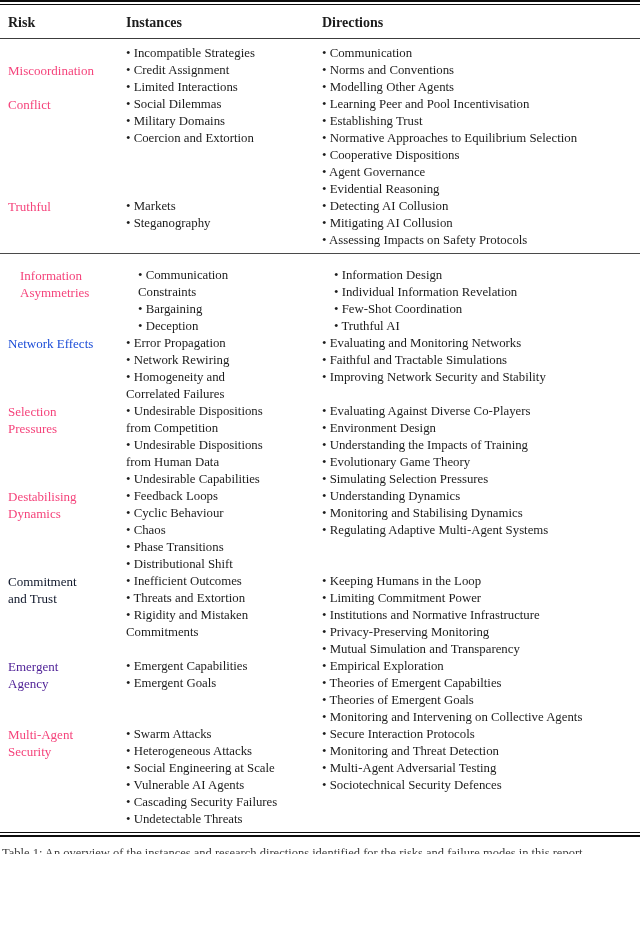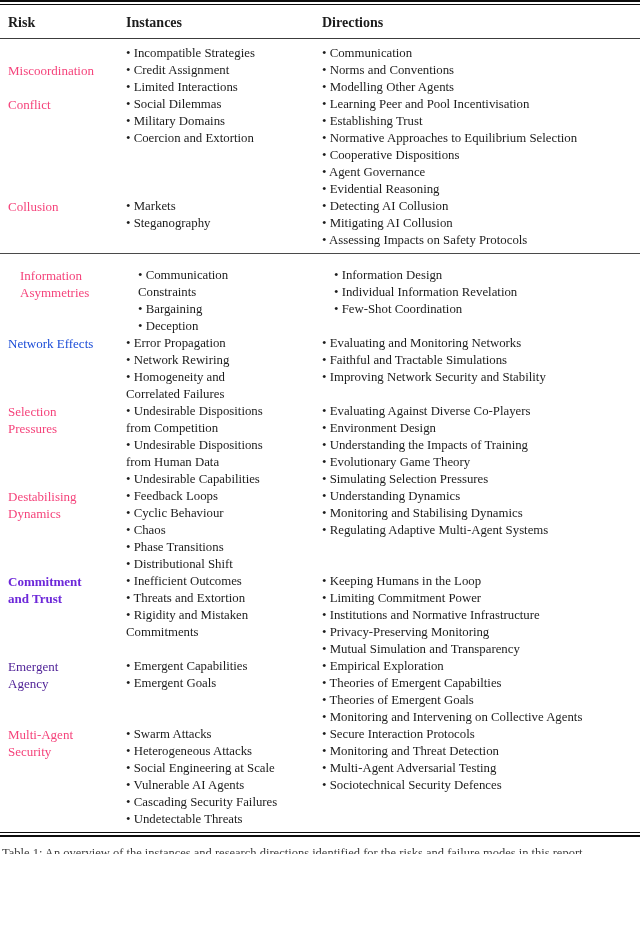--- a/index.html
+++ b/index.html
@@ -90,21 +90,21 @@
             <div class="item"><span class="bullet">• </span>Learning Peer and Pool Incentivisation</div>
             <div class="item"><span class="bullet">• </span>Establishing Trust</div>
             <div class="item"><span class="bullet">• </span>Normative Approaches to Equilibrium Selection</div>
             <div class="item"><span class="bullet">• </span>Cooperative Dispositions</div>
             <div class="item"><span class="bullet">• </span>Agent Governance</div>
             <div class="item"><span class="bullet">• </span>Evidential Reasoning</div>
           </div>
         </div>
         <div class="row">
           <div class="col-risk">
-            <div class="risk" style="color: rgb(245, 67, 123);">Collusion</div>
+            <div class="risk" style="color: rgb(245, 67, 123);">Truthful</div>
           </div>
           <div class="col-inst">
             <div class="item"><span class="bullet">• </span>Markets</div>
             <div class="item"><span class="bullet">• </span>Steganography</div>
           </div>
           <div class="col-dir">
             <div class="item"><span class="bullet">• </span>Detecting AI Collusion</div>
             <div class="item"><span class="bullet">• </span>Mitigating AI Collusion</div>
             <div class="item"><span class="bullet">• </span>Assessing Impacts on Safety Protocols</div>
           </div>
@@ -120,20 +120,21 @@
           <div class="col-inst">
             <div class="item"><span class="bullet">• </span>Communication
 Constraints</div>
             <div class="item"><span class="bullet">• </span>Bargaining</div>
             <div class="item"><span class="bullet">• </span>Deception</div>
           </div>
           <div class="col-dir">
             <div class="item"><span class="bullet">• </span>Information Design</div>
             <div class="item"><span class="bullet">• </span>Individual Information Revelation</div>
             <div class="item"><span class="bullet">• </span>Few-Shot Coordination</div>
+            <div class="item"><span class="bullet">• </span>Truthful AI</div>
           </div>
         </div>
         <div class="row">
           <div class="col-risk">
             <div class="risk" style="color: #1d4ed8;">Network Effects</div>
           </div>
           <div class="col-inst">
             <div class="item"><span class="bullet">• </span>Error Propagation</div>
             <div class="item"><span class="bullet">• </span>Network Rewiring</div>
             <div class="item"><span class="bullet">• </span>Homogeneity and
@@ -178,21 +179,21 @@
             <div class="item"><span class="bullet">• </span>Distributional Shift</div>
           </div>
           <div class="col-dir">
             <div class="item"><span class="bullet">• </span>Understanding Dynamics</div>
             <div class="item"><span class="bullet">• </span>Monitoring and Stabilising Dynamics</div>
             <div class="item"><span class="bullet">• </span>Regulating Adaptive Multi-Agent Systems</div>
           </div>
         </div>
         <div class="row">
           <div class="col-risk">
-            <div class="risk" style="color: #6d28d9; font-weight: bold;">Commitment
+            <div class="risk" style="color: #0f172a;">Commitment
 and Trust</div>
           </div>
           <div class="col-inst">
             <div class="item"><span class="bullet">• </span>Inefficient Outcomes</div>
             <div class="item"><span class="bullet">• </span>Threats and Extortion</div>
             <div class="item"><span class="bullet">• </span>Rigidity and Mistaken
 Commitments</div>
           </div>
           <div class="col-dir">
             <div class="item"><span class="bullet">• </span>Keeping Humans in the Loop</div>

